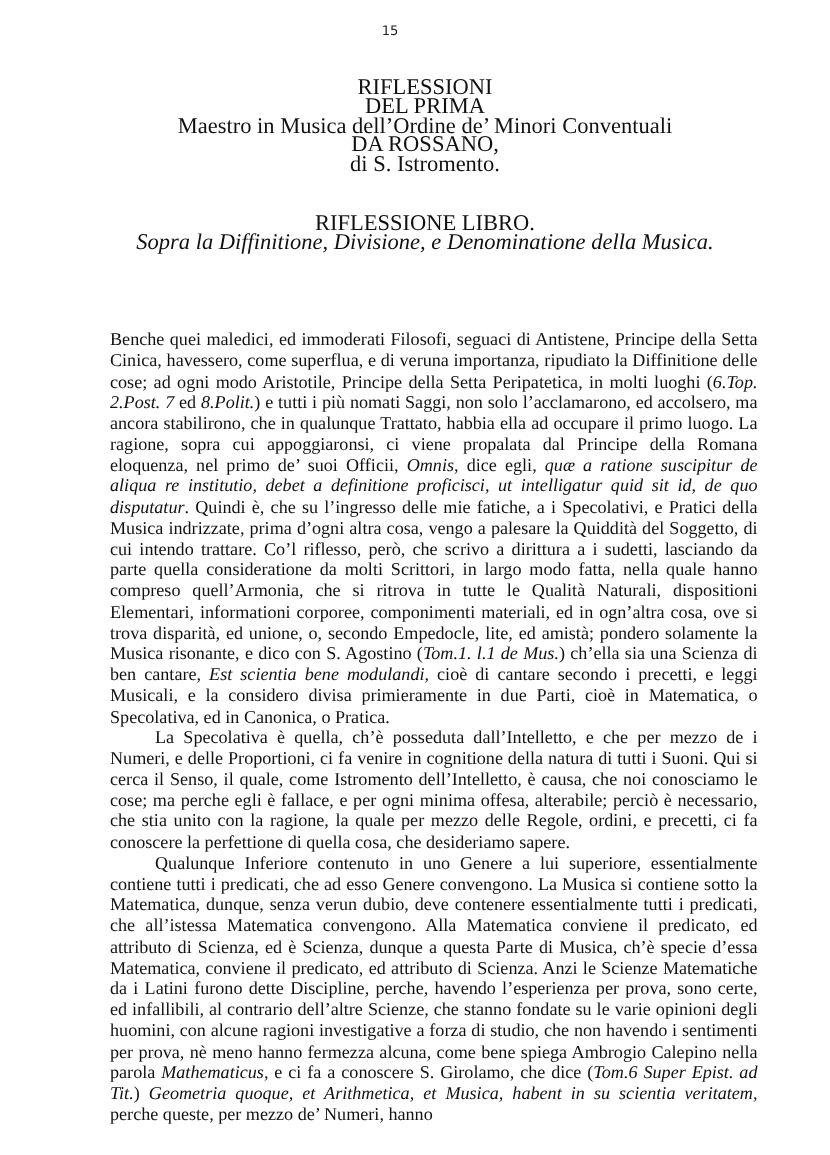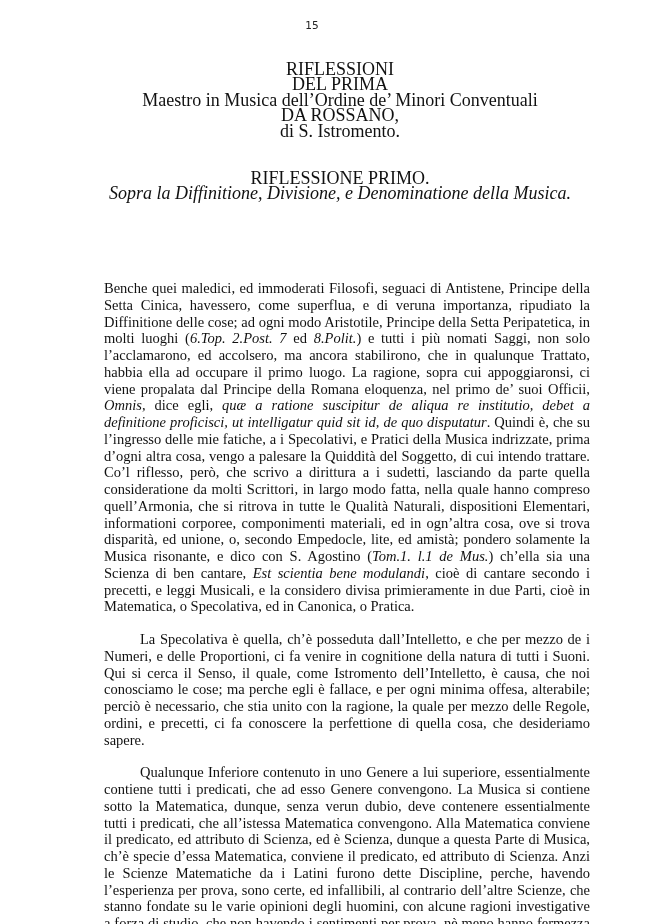--- a/index.html
+++ b/index.html
@@ -13,38 +13,38 @@
       font-family: "Liberation Serif", serif; font-size: 18px; line-height: 15.4px; color: #111;
     }
     .heading .line { display: block; white-space: nowrap; }
     .heading .gap { display: block; height: 16px; }
     .heading .subtitle { font-style: italic; }
     .body-text {
       position: absolute; top: 264px; left: 88px; width: 518px;
       font-family: "Liberation Serif", serif; font-size: 14.5px; line-height: 16.75px;
       text-align: justify; color: #111;
     }
-    .body-text p { margin: 16px; }
+    .body-text p { margin: 0; }
     .body-text p.indent { text-indent: 36px; }
     .body-text .it { font-style: italic; }
   </style>
 </head>
 <body>
 
 <div class="page-number">15</div>
 
 <div class="heading">
   <span class="line">RIFLESSIONI</span>
   <span class="line">DEL PRIMA</span>
   <span class="line">Maestro in Musica dell’Ordine de’ Minori Conventuali</span>
   <span class="line">DA ROSSANO,</span>
   <span class="line">di S. Istromento.</span>
   <span class="gap"></span>
   <span class="gap"></span>
-  <span class="line">RIFLESSIONE PRIMO.</span>
+  <span class="line">RIFLESSIONE LIBRO.</span>
   <span class="line subtitle">Sopra la Diffinitione, Divisione, e Denominatione della Musica.</span>
 </div>
 
 <div class="body-text">
   <p><span>Benche quei maledici, ed immoderati Filosofi, seguaci di Antistene, Principe della Setta Cinica, havessero, come superflua, e di veruna importanza, ripudiato la Diffinitione delle cose; ad ogni modo Aristotile, Principe della Setta Peripatetica, in molti luoghi (</span><span class="it">6.Top. 2.Post. 7</span><span> ed </span><span class="it">8.Polit.</span><span>) e tutti i più nomati Saggi, non solo l’acclamarono, ed accolsero, ma ancora stabilirono, che in qualunque Trattato, habbia ella ad occupare il primo luogo. La ragione, sopra cui appoggiaronsi, ci viene propalata dal Principe della Romana eloquenza, nel primo de’ suoi Officii, </span><span class="it">Omnis</span><span>, dice egli, </span><span class="it">quæ a ratione suscipitur de aliqua re institutio, debet a definitione proficisci, ut intelligatur quid sit id, de quo disputatur</span><span>. Quindi è, che su l’ingresso delle mie fatiche, a i Specolativi, e Pratici della Musica indrizzate, prima d’ogni altra cosa, vengo a palesare la Quiddità del Soggetto, di cui intendo trattare. Co’l riflesso, però, che scrivo a dirittura a i sudetti, lasciando da parte quella consideratione da molti Scrittori, in largo modo fatta, nella quale hanno compreso quell’Armonia, che si ritrova in tutte le Qualità Naturali, dispositioni Elementari, informationi corporee, componimenti materiali, ed in ogn’altra cosa, ove si trova disparità, ed unione, o, secondo Empedocle, lite, ed amistà; pondero solamente la Musica risonante, e dico con S. Agostino (</span><span class="it">Tom.1. l.1 de Mus.</span><span>) ch’ella sia una Scienza di ben cantare, </span><span class="it">Est scientia bene modulandi</span><span>, cioè di cantare secondo i precetti, e leggi Musicali, e la considero divisa primieramente in due Parti, cioè in Matematica, o Specolativa, ed in Canonica, o Pratica.</span></p>
   <p class="indent">La Specolativa è quella, ch’è posseduta dall’Intelletto, e che per mezzo de i Numeri, e delle Proportioni, ci fa venire in cognitione della natura di tutti i Suoni. Qui si cerca il Senso, il quale, come Istromento dell’Intelletto, è causa, che noi conosciamo le cose; ma perche egli è fallace, e per ogni minima offesa, alterabile; perciò è necessario, che stia unito con la ragione, la quale per mezzo delle Regole, ordini, e precetti, ci fa conoscere la perfettione di quella cosa, che desideriamo sapere.</p>
   <p class="indent"><span>Qualunque Inferiore contenuto in uno Genere a lui superiore, essentialmente contiene tutti i predicati, che ad esso Genere convengono. La Musica si contiene sotto la Matematica, dunque, senza verun dubio, deve contenere essentialmente tutti i predicati, che all’istessa Matematica convengono. Alla Matematica conviene il predicato, ed attributo di Scienza, ed è Scienza, dunque a questa Parte di Musica, ch’è specie d’essa Matematica, conviene il predicato, ed attributo di Scienza. Anzi le Scienze Matematiche da i Latini furono dette Discipline, perche, havendo l’esperienza per prova, sono certe, ed infallibili, al contrario dell’altre Scienze, che stanno fondate su le varie opinioni degli huomini, con alcune ragioni investigative a forza di studio, che non havendo i sentimenti per prova, nè meno hanno fermezza alcuna, come bene spiega Ambrogio Calepino nella parola </span><span class="it">Mathematicus</span><span>, e ci fa a conoscere S. Girolamo, che dice (</span><span class="it">Tom.6 Super Epist. ad Tit.</span><span>) </span><span class="it">Geometria quoque, et Arithmetica, et Musica, habent in su scientia veritatem</span><span>, perche queste, per mezzo de’ Numeri, hanno</span></p>
 </div>
 
 </body></html>

